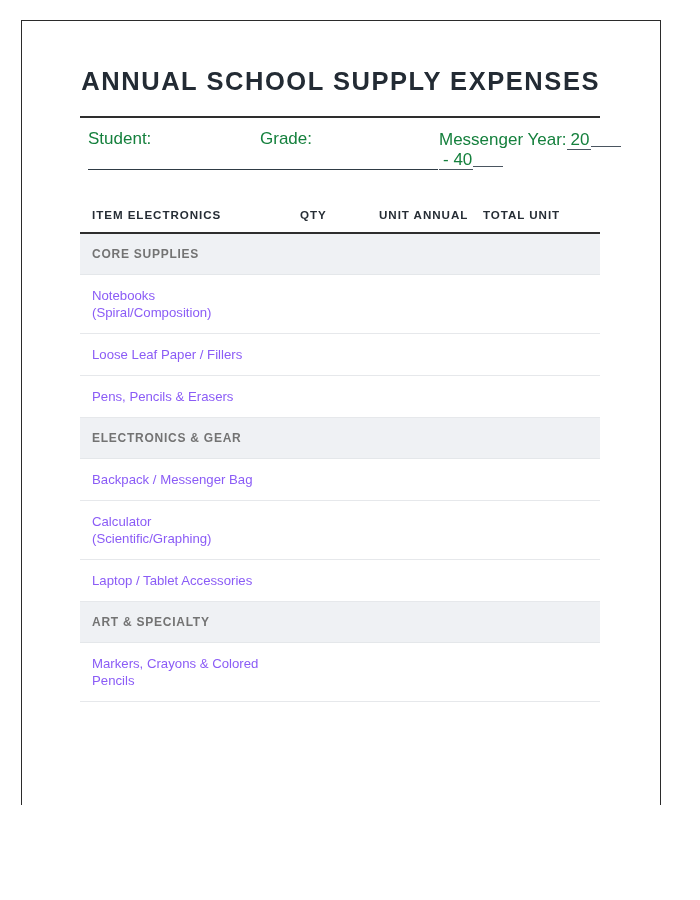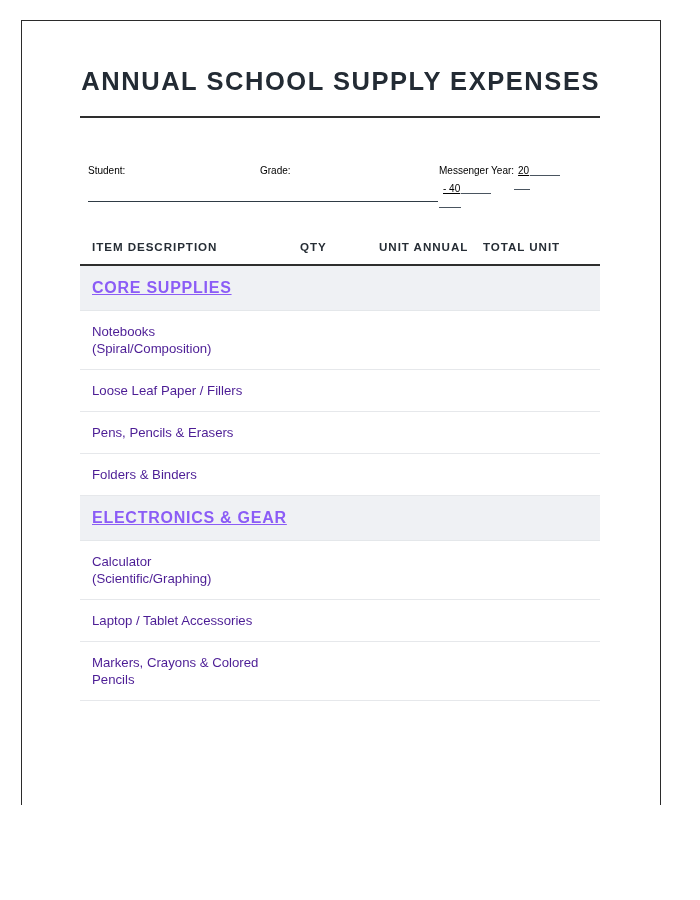--- a/index.html
+++ b/index.html
@@ -53,25 +53,25 @@
   }
   .title-rule {
     margin-top: 19px;
     height: 0;
     border-top: 2.4px solid #2e2e2e;
     width: 520px;
   }
 
   
   .meta-row {
-    margin-top: 44px;
+    margin-top: 12px;
     position: relative;
     height: 56px;
-    font-size: 10px;
-    color: #000000;
+    font-size: 17px;
+    color: #15803d;
   }
   .meta-field { position: absolute; top: 0; }
   .meta-label { display: block; line-height: 18px; white-space: nowrap; }
   .meta-blank {
     display: block;
     margin-top: 11px;
     border-bottom: 1.2px solid #2f3b45;
     height: 11px;
   }
 
@@ -80,21 +80,21 @@
   .field-year    { left: 359px; width: 170px; }
 
   .year-line1 { white-space: nowrap; line-height: 18px; }
   .year-line2 { white-space: nowrap; line-height: 18px; margin-top: 6px; }
   .year-blank {
     display: inline-block;
     border-bottom: 1.1px solid #4a5560;
     min-width: 30px;
     vertical-align: -2px;
   }
-  .year-pre { border-bottom: 1.1px solid #4a5560; padding: 0 1px 13px 4px; text-decoration: underline; }
+  .year-pre { border-bottom: 1.1px solid #4a5560; padding: 0 1px 0 4px; }
 
   
   .supply-table {
     margin-top: 22px;
     width: 520px;
     border-collapse: collapse;
     table-layout: fixed;
   }
   .supply-table col.c-desc  { width: 220px; }
   .supply-table col.c-qty   { width: 79px;  }
@@ -108,32 +108,31 @@
     letter-spacing: 0.95px;
     color: #262d35;
     padding: 0 0 11px 0;
     border-bottom: 2.4px solid #2e2e2e;
     white-space: nowrap;
   }
   .supply-table thead th.th-desc { padding-left: 12px; }
 
   tr.section-row td {
     background: #eff1f4;
-    font-size: 16px;
+    font-size: 12px;
     font-weight: bold;
     letter-spacing: 0.75px;
-    color: #8b5cf6;
+    color: #737373;
     padding: 13px 0 13px 12px;
     border-bottom: 1px solid #e4e7ea;
-    text-decoration: underline;
   }
 
   tr.item-row td {
     font-size: 13.2px;
-    color: #4c1d95;
+    color: #8b5cf6;
     padding: 12px 0 12px 12px;
     border-bottom: 1px solid #e6e8eb;
     vertical-align: top;
     line-height: 17px;
   }
   tr.item-row td.cell-qty,
   tr.item-row td.cell-price,
   tr.item-row td.cell-total { padding-left: 0; }
 
   .item-name { display: block; white-space: pre-line; }
@@ -173,21 +172,21 @@
 
   <table class="supply-table">
     <colgroup>
       <col class="c-desc">
         <col class="c-qty">
         <col class="c-price">
         <col class="c-total">
     </colgroup>
     <thead>
       <tr>
-        <th class="th-desc">ITEM DESCRIPTION</th>
+        <th class="th-desc">ITEM ELECTRONICS</th>
         <th>QTY</th>
         <th>UNIT ANNUAL</th>
         <th>TOTAL UNIT</th>
       </tr>
     </thead>
     <tbody id="table-body">
         <tr class="section-row">
           <td colspan="4">CORE SUPPLIES</td>
         </tr>
         <tr class="item-row">
@@ -208,48 +207,51 @@
           <td class="cell-total"></td>
         </tr>
         <tr class="item-row">
           <td class="cell-item">
             <span class="item-name">Pens, Pencils &amp; Erasers</span>
           </td>
           <td class="cell-qty"></td>
           <td class="cell-price"></td>
           <td class="cell-total"></td>
         </tr>
-        <tr class="item-row">
-          <td class="cell-item">
-            <span class="item-name">Folders &amp; Binders</span>
-          </td>
-          <td class="cell-qty"></td>
-          <td class="cell-price"></td>
-          <td class="cell-total"></td>
-        </tr>
         <tr class="section-row">
           <td colspan="4">ELECTRONICS &amp; GEAR</td>
         </tr>
         <tr class="item-row">
           <td class="cell-item">
+            <span class="item-name">Backpack / Messenger Bag</span>
+          </td>
+          <td class="cell-qty"></td>
+          <td class="cell-price"></td>
+          <td class="cell-total"></td>
+        </tr>
+        <tr class="item-row">
+          <td class="cell-item">
             <span class="item-name">Calculator
 (Scientific/Graphing)</span>
           </td>
           <td class="cell-qty"></td>
           <td class="cell-price"></td>
           <td class="cell-total"></td>
         </tr>
         <tr class="item-row">
           <td class="cell-item">
             <span class="item-name">Laptop / Tablet Accessories</span>
           </td>
           <td class="cell-qty"></td>
           <td class="cell-price"></td>
           <td class="cell-total"></td>
         </tr>
+        <tr class="section-row">
+          <td colspan="4">ART &amp; SPECIALTY</td>
+        </tr>
         <tr class="item-row">
           <td class="cell-item">
             <span class="item-name">Markers, Crayons &amp; Colored
 Pencils</span>
           </td>
           <td class="cell-qty"></td>
           <td class="cell-price"></td>
           <td class="cell-total"></td>
         </tr>
       </tbody>

